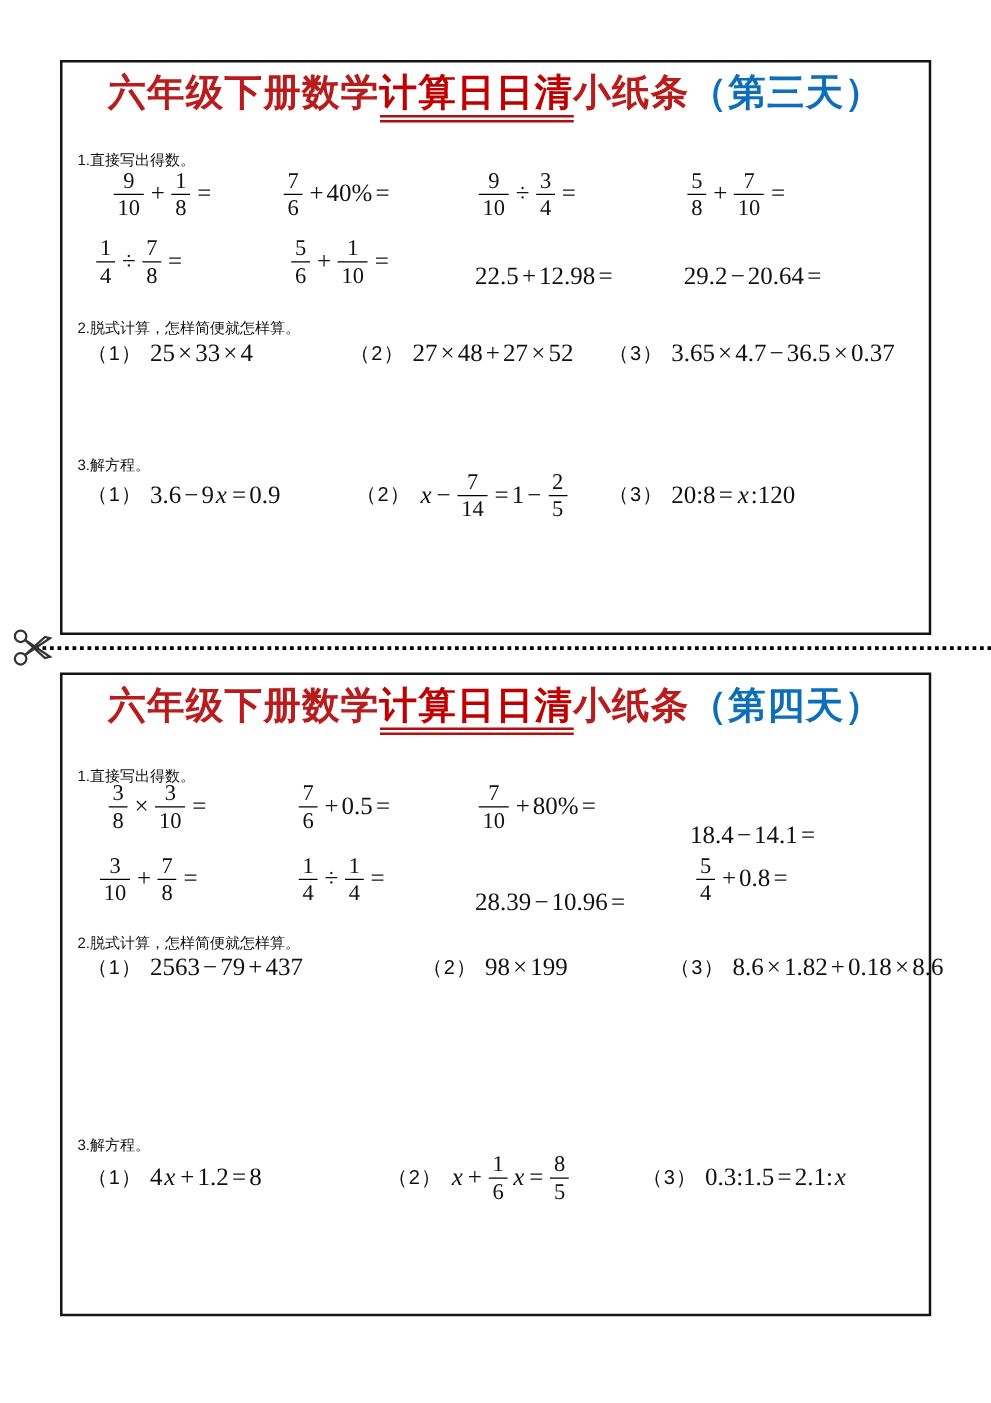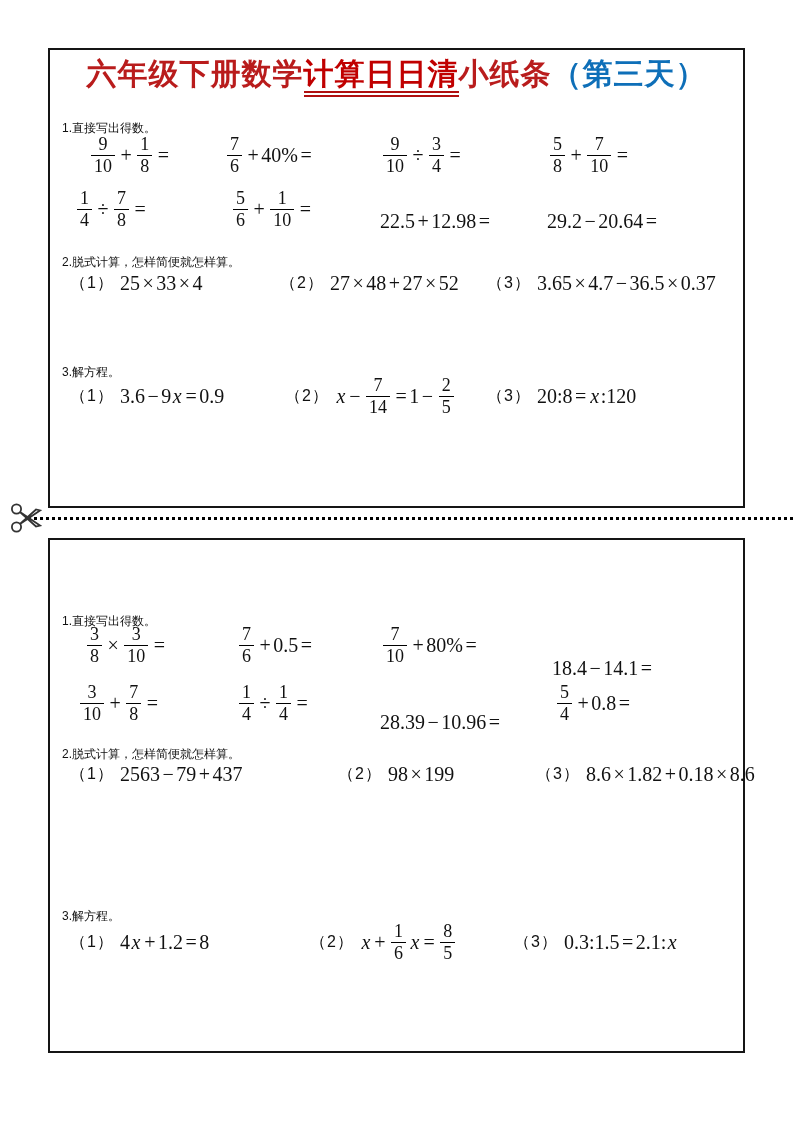--- a/index.html
+++ b/index.html
@@ -273,20 +273,23 @@
 <svg class="scissors" viewBox="0 0 32 34">
   <g fill="#fff" stroke="#333" stroke-width="1.8" stroke-linecap="round">
     <circle cx="6.5" cy="8" r="4.6"></circle>
     <circle cx="6.5" cy="26" r="4.6"></circle>
     <path d="M10 11 L30 24.5 L26 25.5 Z"></path>
     <path d="M10 23 L30 9.5 L26 8.5 Z"></path>
   </g>
 </svg>
 
 <div class="sheet" id="sheet2">
+  <div class="title">
+    <span class="t-black">六年级下册数学</span><span class="t-red">计算日日清</span><span class="t-black">小纸条</span><span class="t-blue">（第四天）</span>
+  </div>
 
   <div class="plabel d4l1">1.直接写出得数。</div>
   <div class="prob tall d4r1c1">
       <span class="frac">
         <span class="num">3</span>
         <span class="den">8</span>
       </span>
       <span class="op">×</span>
       <span class="frac">
         <span class="num">3</span>

